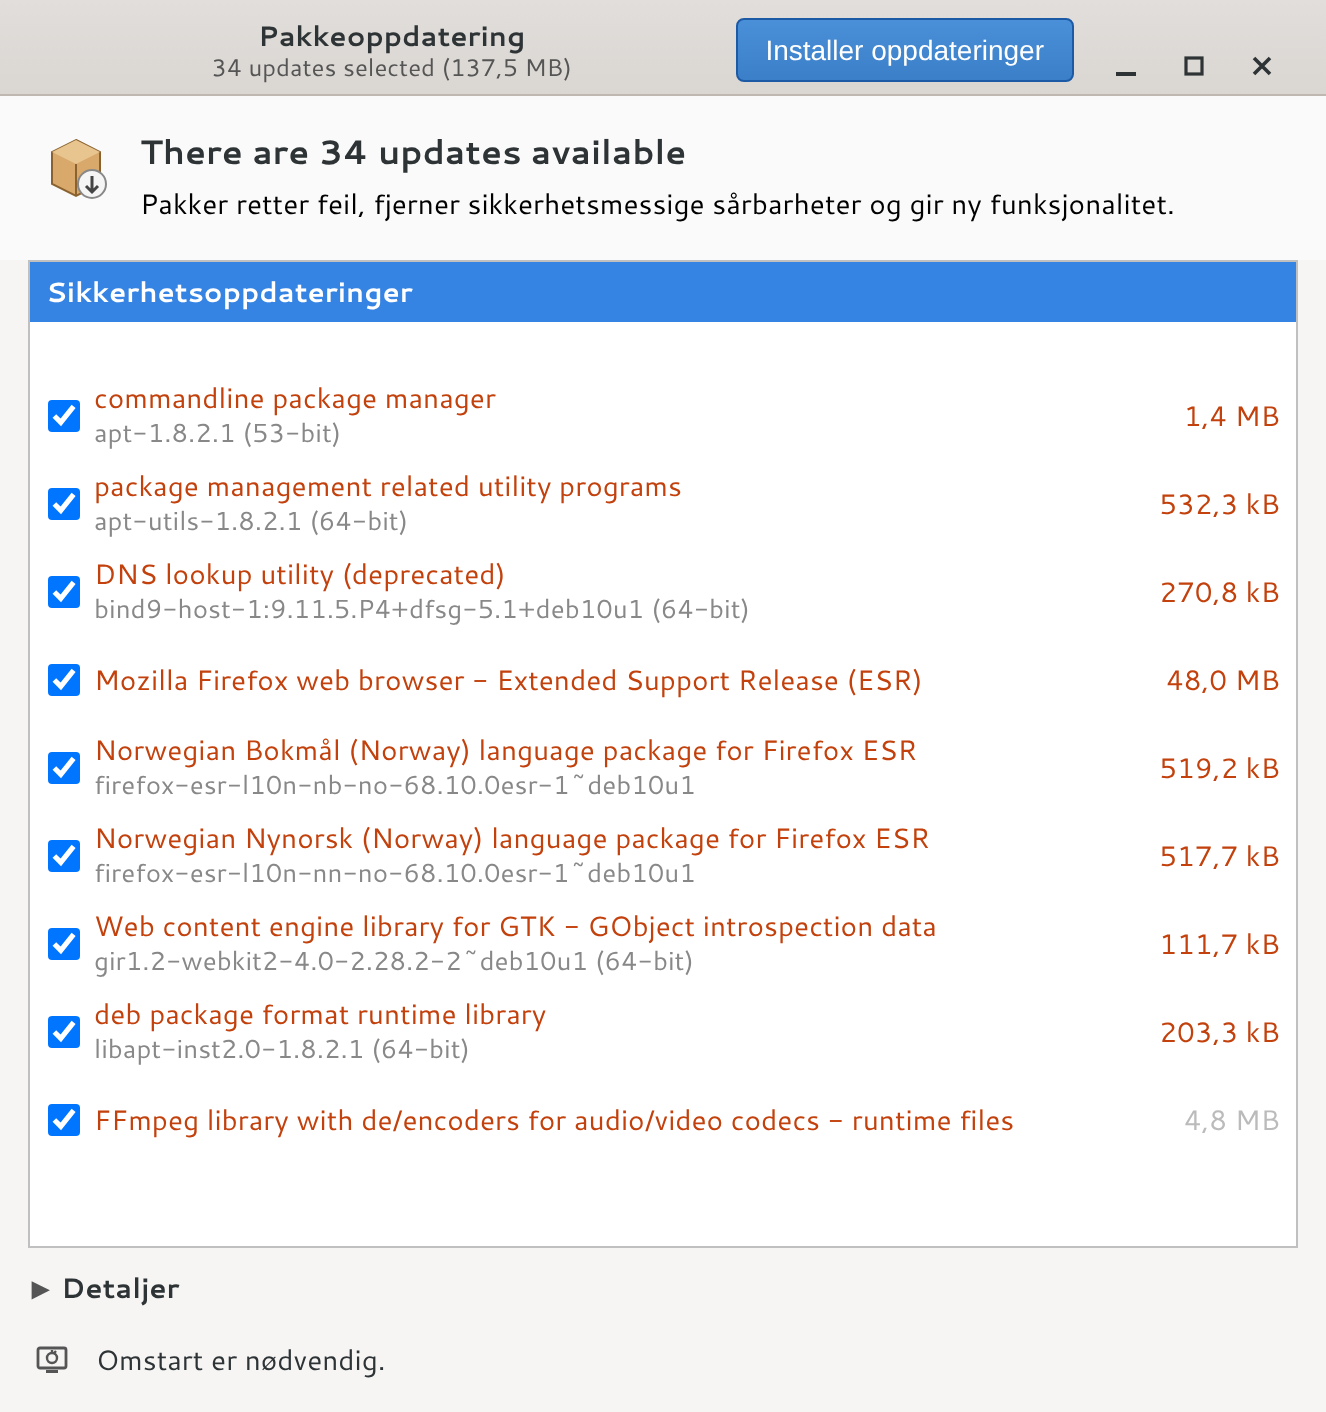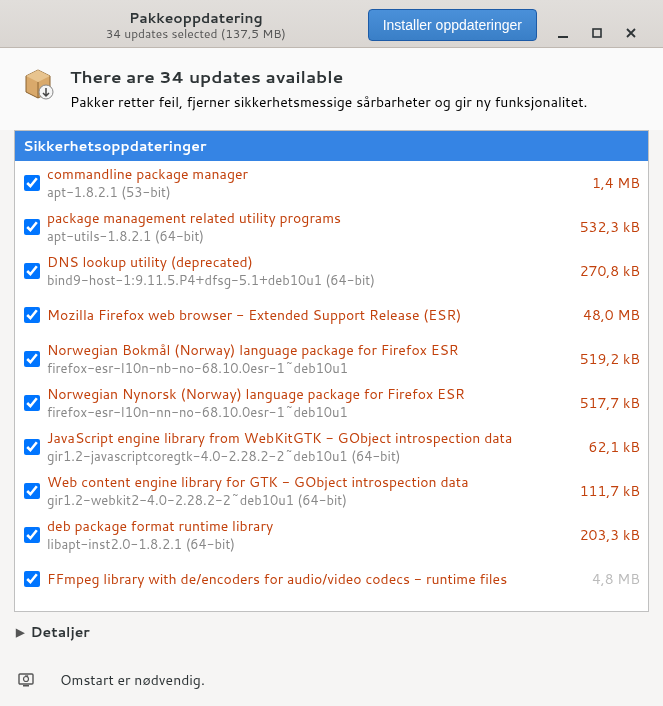--- a/index.html
+++ b/index.html
@@ -88,20 +88,21 @@
 
   
   .list-frame {
     margin: 0 14px;
     border: 1px solid #c0c0c0;
     background: #fff;
     flex: 1;
     overflow: hidden;
     display: flex;
     flex-direction: column;
+    gap: 25px;
   }
   .section-header {
     background: #3584e4;
     color: #fff;
     font-weight: bold;
     font-size: 14px;
     padding: 5px 8px;
   }
   .rows {
     overflow-y: hidden;
@@ -163,24 +164,23 @@
   }
   .details .tri {
     font-size: 11px;
     color: #555;
   }
 
   
   .restart {
     display: flex;
     align-items: center;
-    gap: 24px;
+    gap: 12px;
     padding: 8px 16px 16px 16px;
     font-size: 14px;
-    margin-top: 12px;
   }
   .restart-icon {
     width: 20px;
     height: 20px;
     display: flex;
     align-items: center;
     justify-content: center;
     color: #555;
   }
 </style>
@@ -288,30 +288,20 @@
           <div class="row-title">Norwegian Nynorsk (Norway) language package for Firefox ESR</div>
           <div class="row-sub">firefox-esr-l10n-nn-no-68.10.0esr-1~deb10u1</div>
         </div>
         <div class="row-size">517,7 kB</div>
       </div>
       <div class="row">
         <div class="row-check">
           <input type="checkbox" checked="" style="">
         </div>
         <div class="row-main">
-          <div class="row-title">JavaScript engine library from WebKitGTK - GObject introspection data</div>
-          <div class="row-sub">gir1.2-javascriptcoregtk-4.0-2.28.2-2~deb10u1 (64-bit)</div>
-        </div>
-        <div class="row-size">62,1 kB</div>
-      </div>
-      <div class="row">
-        <div class="row-check">
-          <input type="checkbox" checked="" style="">
-        </div>
-        <div class="row-main">
           <div class="row-title">Web content engine library for GTK - GObject introspection data</div>
           <div class="row-sub">gir1.2-webkit2-4.0-2.28.2-2~deb10u1 (64-bit)</div>
         </div>
         <div class="row-size">111,7 kB</div>
       </div>
       <div class="row">
         <div class="row-check">
           <input type="checkbox" checked="" style="">
         </div>
         <div class="row-main">

